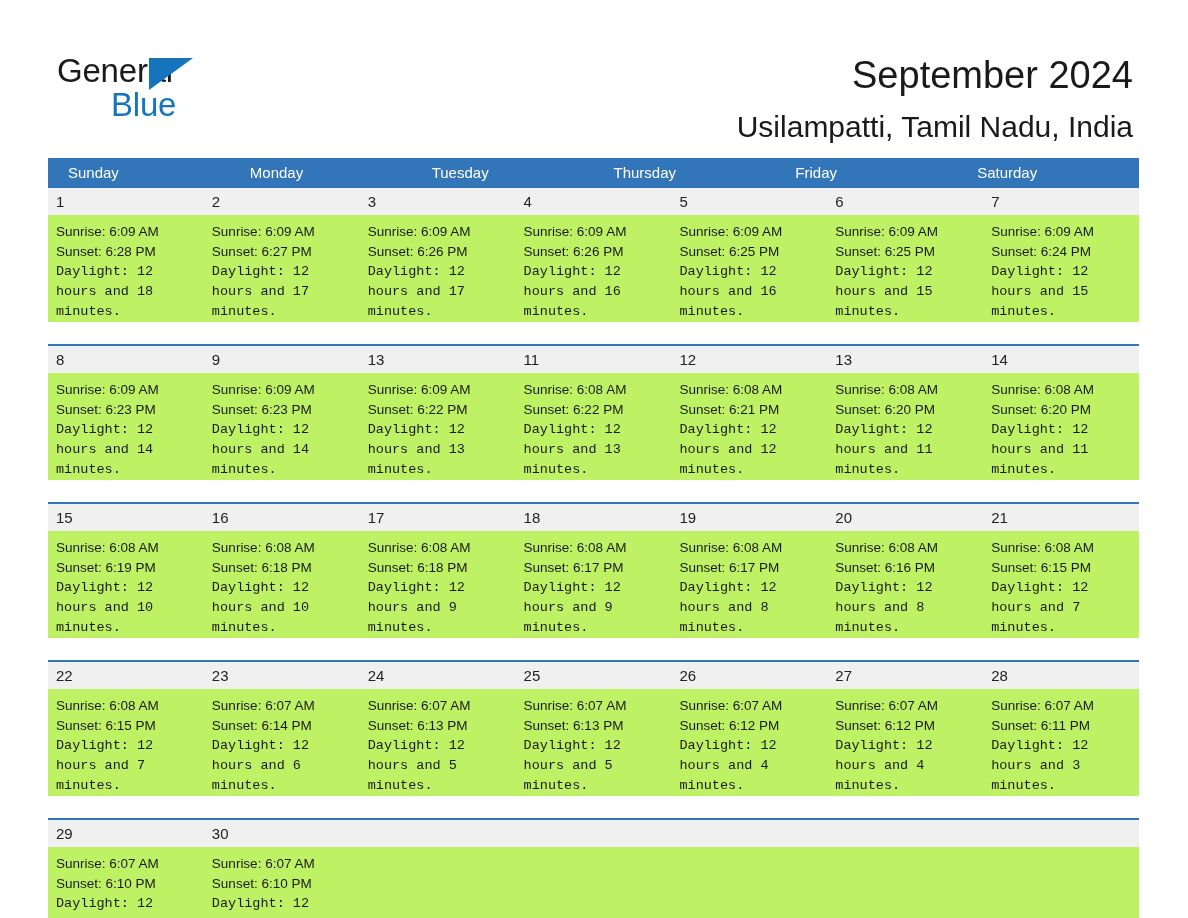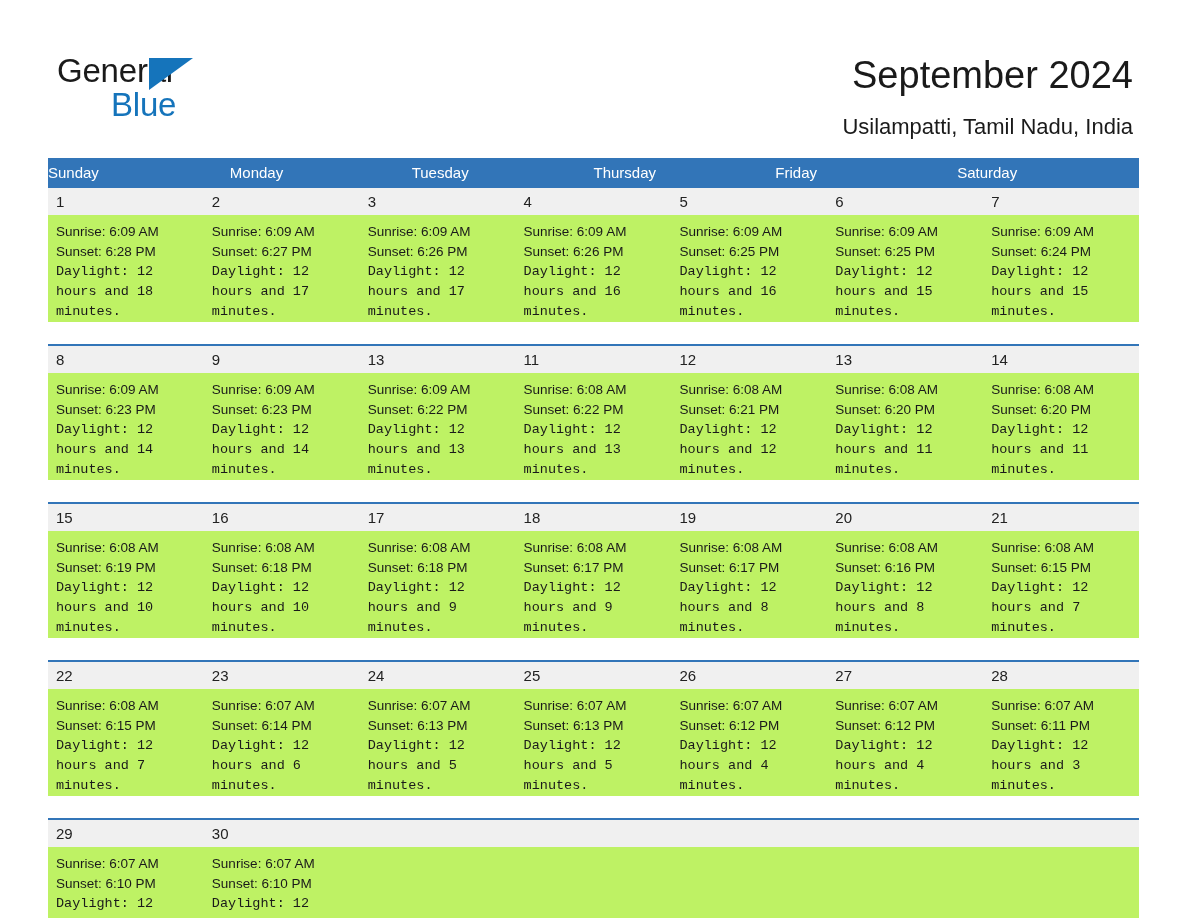--- a/index.html
+++ b/index.html
@@ -73,21 +73,21 @@
     color: #1a1a1a;
     text-align: center;
     line-height: 46px;
     font-weight: 400;
     white-space: nowrap;
   }
   .subtitle {
     position: absolute;
     right: 55px;
     top: 113px;
-    font-size: 22px;
+    font-size: 30px;
     color: #1a1a1a;
     text-align: right;
     line-height: 28px;
     font-weight: 400;
     white-space: nowrap;
   }
 
   
   .calendar {
     position: absolute;
@@ -97,21 +97,21 @@
   }
   .weekday-row {
     display: flex;
     width: 100%;
     background: #3275b8;
     height: 30px;
   }
   .weekday {
     flex: 1 1 0;
     box-sizing: border-box;
-    padding-left: 0;
+    padding-left: 20px;
     color: #ffffff;
     font-size: 15px;
     line-height: 30px;
     white-space: nowrap;
     overflow: hidden;
   }
 
   .week {
     width: 100%;
   }

